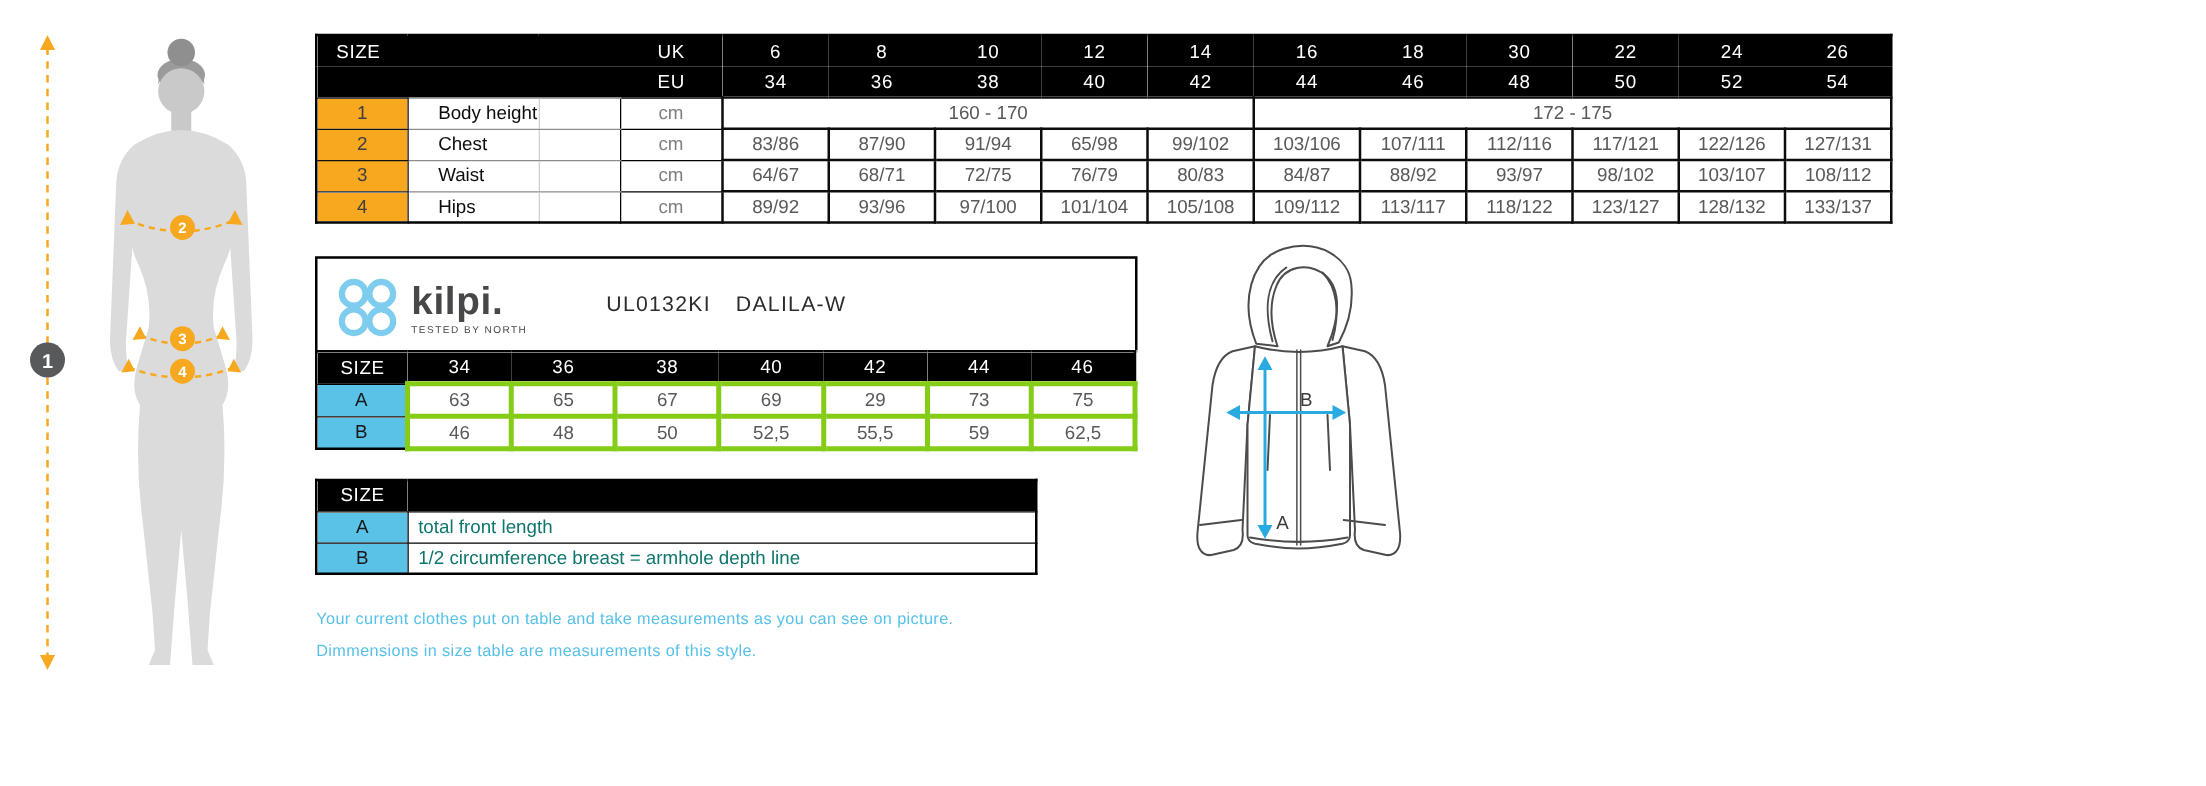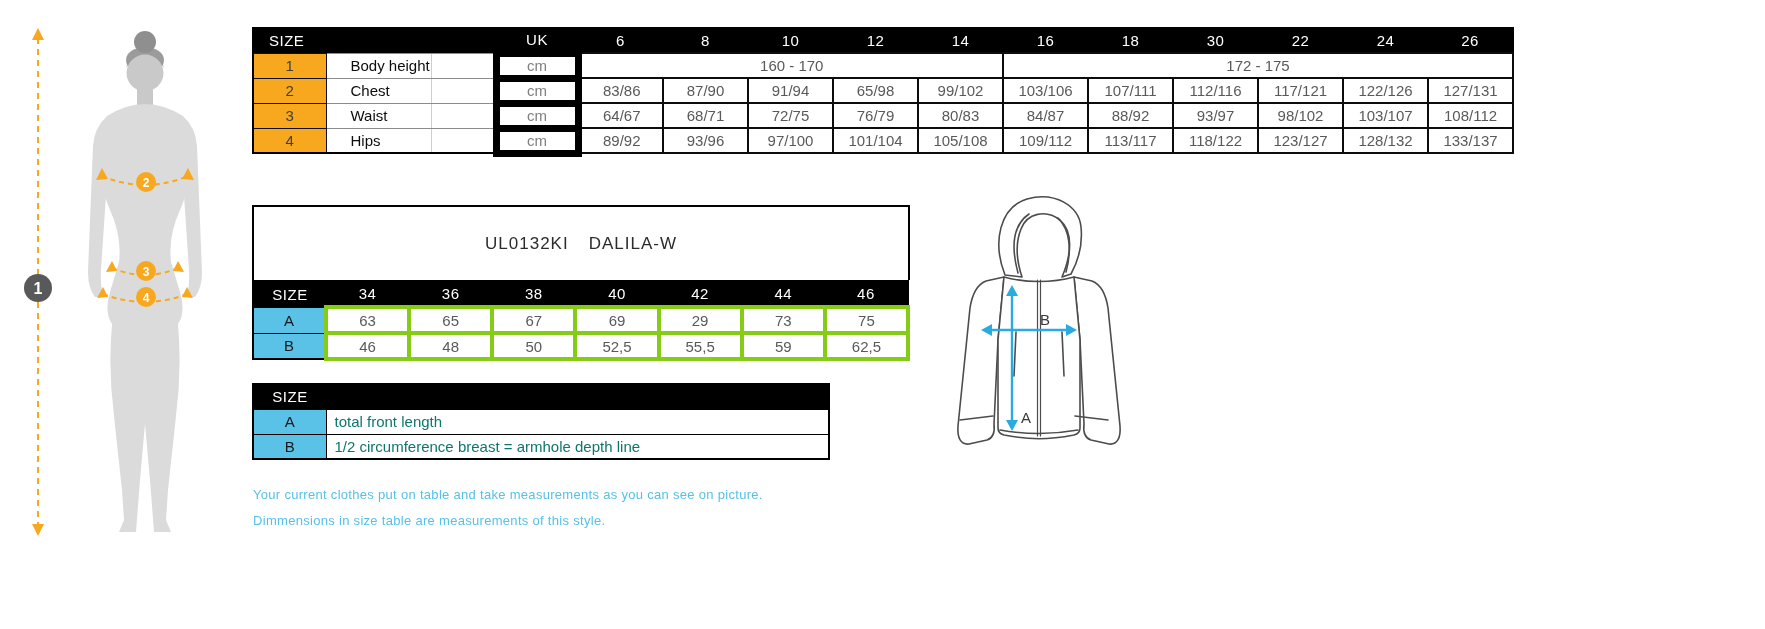--- a/index.html
+++ b/index.html
@@ -12,21 +12,21 @@
   
   .t1 { position:absolute; left:252px; top:27px; width:1261px; border:2px solid #000; }
   .t1 td { height:25px; font-size:15px; text-align:center; color:#58595B; }
   .t1 tr.h td { background:#000; color:#fff; border:none; letter-spacing:.5px; }
   .t1 td.hl { text-align:left; padding-left:15px; letter-spacing:1.5px; }
   .t1 td.num { background:#F7A81E; color:#3f3f41; border:1px solid #111; }
   .t1 td.lab { text-align:left; padding-left:24px; color:#0d0d0d;
                border-top:1px solid #8c8c8c; border-bottom:1px solid #8c8c8c; }
   .t1 td.lab2 { border-top:1px solid #8c8c8c; border-bottom:1px solid #8c8c8c;
                 border-left:1px solid #cfcfcf; }
-  .t1 td.unit { color:#7f7f7f; border:7px solid #000000; }
+  .t1 td.unit { color:#7f7f7f; border:1px solid #000000; }
   .t1 td.val { border:2px solid #0c0c0c; }
 
   
   .brandbox { position:absolute; left:252px; top:205px; width:658px; height:77px;
               border:2px solid #000; background:#fff; }
   .logo { position:absolute; left:12px; top:9px; display:flex; align-items:center; }
   .logo-text { margin-left:7px; }
   .brand-name { font-size:31px; font-weight:bold; color:#474749; line-height:1; letter-spacing:.5px; }
   .brand-tagline { font-size:8px; letter-spacing:1.2px; color:#474749; margin-top:3px; }
   .product-title { position:absolute; left:0; right:0; top:0; height:100%;
@@ -139,20 +139,35 @@
     <td>10</td>
     <td>12</td>
     <td>14</td>
     <td>16</td>
     <td>18</td>
     <td>30</td>
     <td>22</td>
     <td>24</td>
     <td>26</td>
   </tr>
+  <tr class="h">
+    <td colspan="3"></td>
+    <td>EU</td>
+    <td>34</td>
+    <td>36</td>
+    <td>38</td>
+    <td>40</td>
+    <td>42</td>
+    <td>44</td>
+    <td>46</td>
+    <td>48</td>
+    <td>50</td>
+    <td>52</td>
+    <td>54</td>
+  </tr>
   <tr>
     <td class="num">1</td>
     <td class="lab">Body height</td>
     <td class="lab2"></td>
     <td class="unit">cm</td>
     <td class="val" colspan="5">160 - 170</td>
     <td class="val" colspan="6">172 - 175</td>
   </tr>
   <tr>
     <td class="num">2</td>
@@ -202,20 +217,34 @@
     <td class="val">113/117</td>
     <td class="val">118/122</td>
     <td class="val">123/127</td>
     <td class="val">128/132</td>
     <td class="val">133/137</td>
   </tr>
 </tbody>
   </table>
 
 <div class="brandbox">
+  <div class="logo">
+    <svg width="56" height="60" viewBox="0 0 54 60">
+      <g stroke="#7FCDEE" stroke-width="5" fill="none">
+        <circle cx="16" cy="19" r="9.5"></circle>
+        <circle cx="38" cy="19" r="9.5"></circle>
+        <circle cx="16" cy="41" r="9.5"></circle>
+        <circle cx="38" cy="41" r="9.5"></circle>
+      </g>
+    </svg>
+    <div class="logo-text">
+      <div class="brand-name">kilpi.</div>
+      <div class="brand-tagline">TESTED BY NORTH</div>
+    </div>
+  </div>
   <div class="product-title">
     <span>UL0132KI</span>
     <span>DALILA-W</span>
   </div>
 </div>
 
 <table class="t2">
   <colgroup>
       <col style="width:73px">
     </colgroup>

